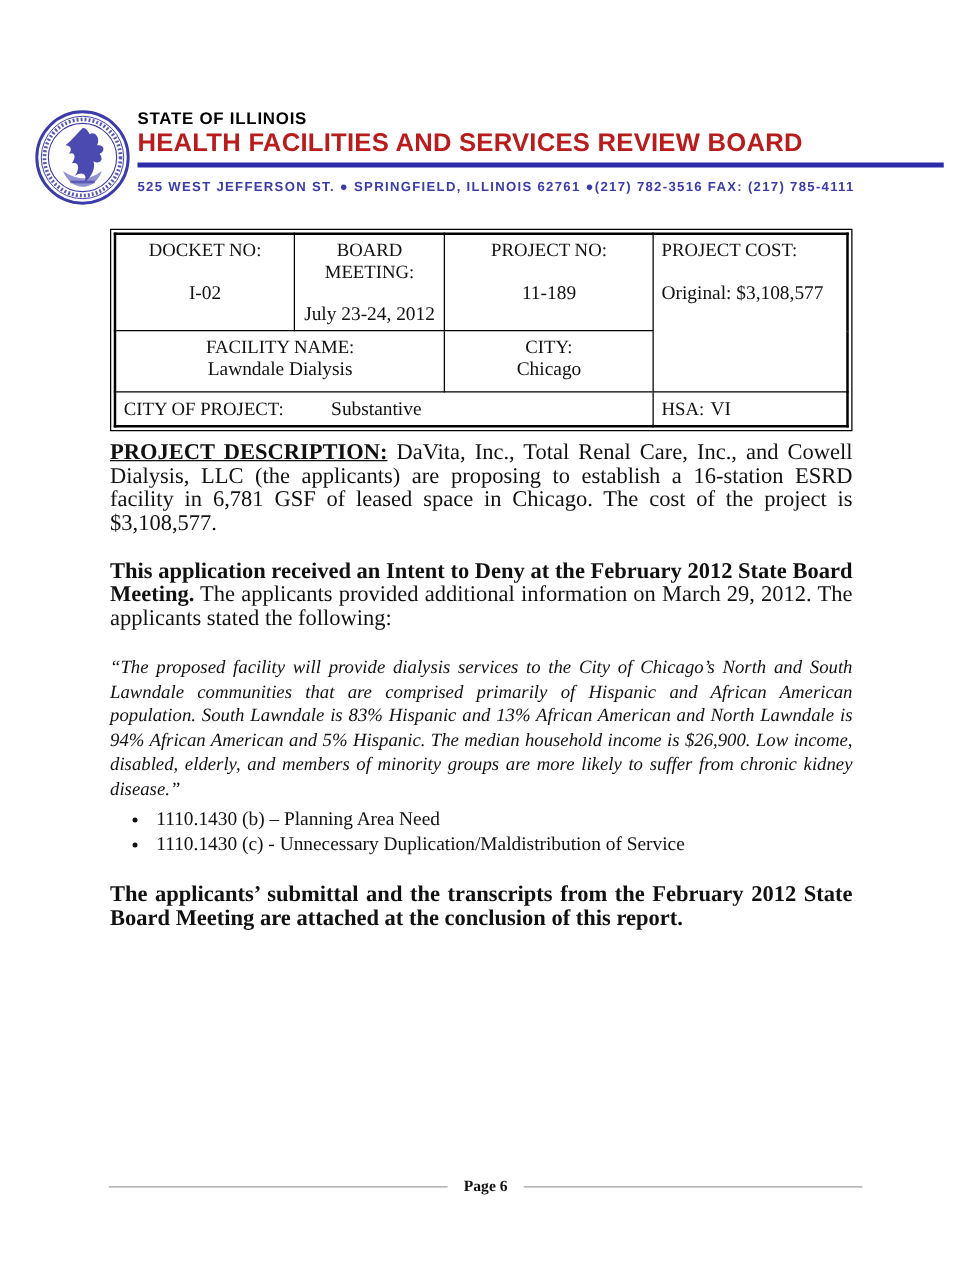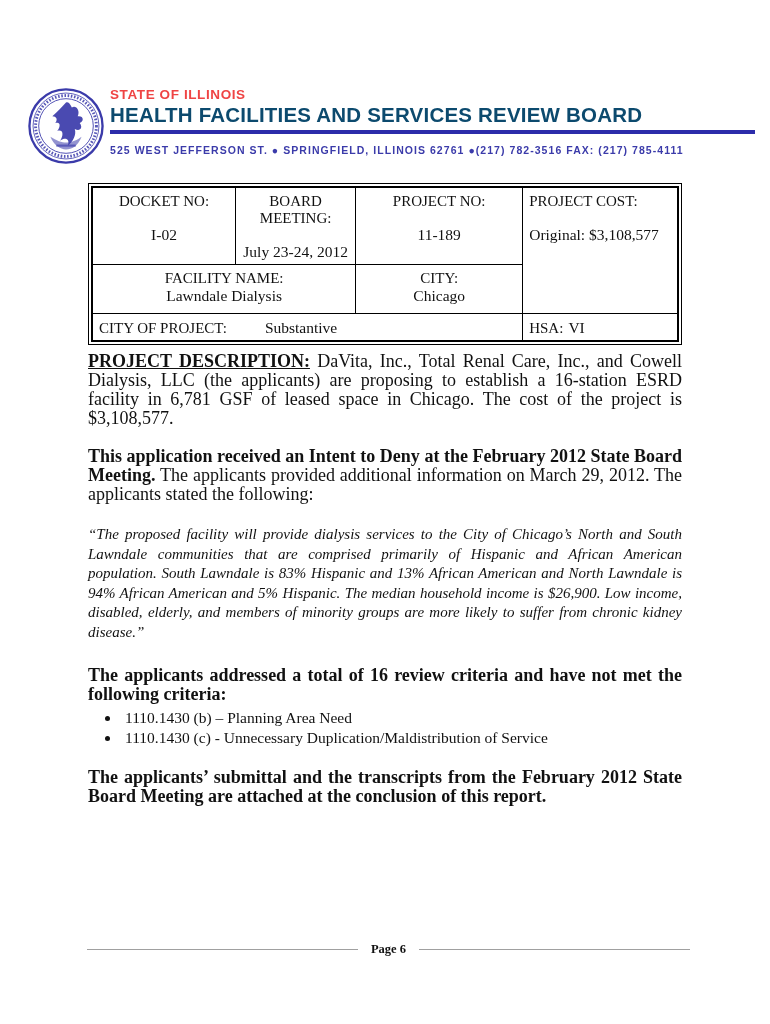--- a/index.html
+++ b/index.html
@@ -11,24 +11,24 @@
     color:#111;
     overflow:hidden;
   }
 
   
   .header { position:absolute; top:84px; left:27px; right:25px; }
   .header-row { display:flex; align-items:flex-start; }
   .seal { width:78px; height:80px; flex:0 0 auto; margin-right:5px; margin-top:2px; }
   .header-text { flex:1; padding-top:3px; font-family:"Liberation Sans", sans-serif; }
   .state-line {
-    color:#ef4444; font-size:13.5px; font-weight:600; letter-spacing:0.6px;
+    color:#000000; font-size:13.5px; font-weight:600; letter-spacing:0.6px;
   }
   .board-line {
-    color:#0c4a6e; font-size:20.5px; font-weight:600; letter-spacing:0.2px;
+    color:#b91c1c; font-size:20.5px; font-weight:600; letter-spacing:0.2px;
     white-space:nowrap; margin-top:1px;
   }
   .header-rule { height:4px; background:#2c2caa; margin-top:3px; width:645px; }
   .address-line {
     color:#3b3baa; font-size:10.5px; font-weight:700; letter-spacing:1.05px;
     margin-top:10px; white-space:nowrap;
   }
 
   
   .content { position:absolute; top:183px; left:88px; width:594px; }
@@ -150,21 +150,20 @@
         </tbody>
       </table>
     </div>
 
     <p class="para p-desc"><span class="desc-label">PROJECT DESCRIPTION:</span><span> DaVita, Inc., Total Renal Care, Inc., and Cowell Dialysis, LLC (the applicants) are proposing to establish a 16-station ESRD facility in 6,781 GSF of leased space in Chicago. The cost of the project is $3,108,577.</span></p>
 
     <p class="para p-intent"><span class="b">This application received an Intent to Deny at the February 2012 State Board Meeting.</span><span> The applicants provided additional information on March 29, 2012.  The applicants stated the following:</span></p>
 
     <p class="para quote">“The proposed facility will provide dialysis services to the City of Chicago’s North and South Lawndale communities that are comprised primarily of Hispanic and African American population.  South Lawndale is 83% Hispanic and 13% African American and North Lawndale is 94% African American and 5% Hispanic.  The median household income is $26,900.  Low income, disabled, elderly, and members of minority groups are more likely to suffer from chronic kidney disease.”</p>
 
-    <p class="para p-criteria">The applicants addressed a total of 16 review criteria and have not met the following criteria:</p>
 
     <ul class="criteria-list">
       <li>1110.1430 (b) – Planning Area Need</li>
       <li>1110.1430 (c) - Unnecessary Duplication/Maldistribution of Service</li>
     </ul>
 
     <p class="para p-closing">The applicants’ submittal and the transcripts from the February 2012 State Board Meeting are attached at the conclusion of this report.</p>
 
   </div>
 

